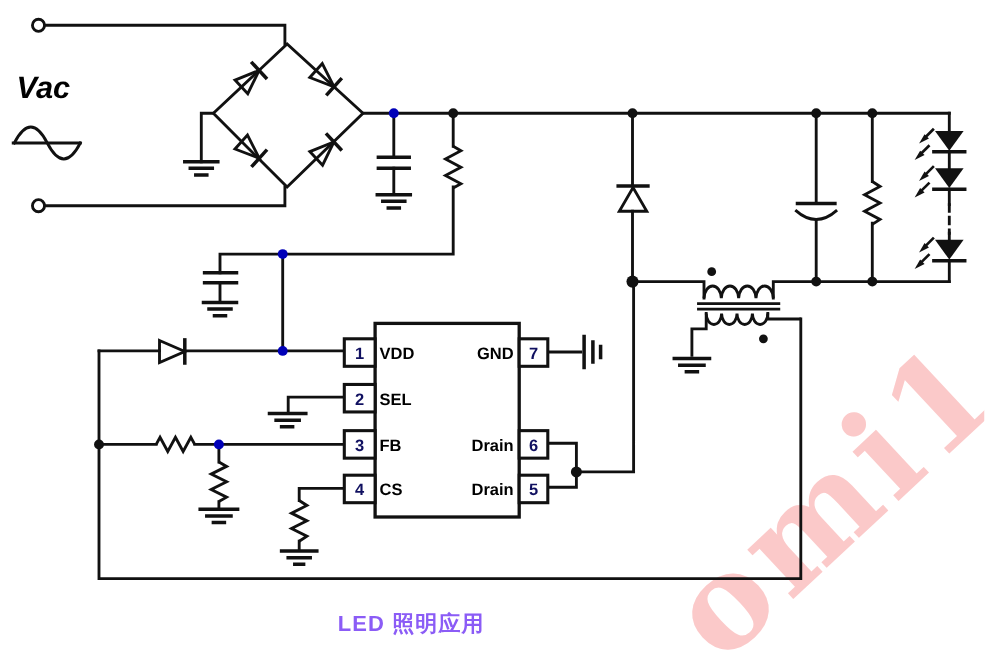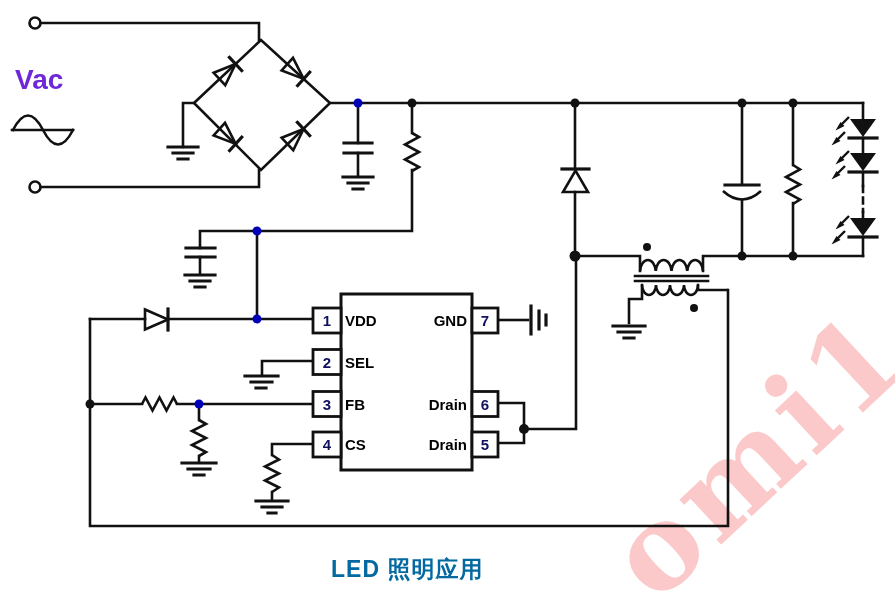--- a/index.html
+++ b/index.html
@@ -2,23 +2,23 @@
 <html><head>
 <meta charset="utf-8">
 <style>
   html,body{margin:0;padding:0;background:#ffffff;}
   #stage{position:relative;width:895px;height:591px;background:#ffffff;overflow:hidden;
          font-family:"Liberation Sans",sans-serif;}
   #watermark{position:absolute;left:588px;top:532px;font-family:"DejaVu Serif",serif;
              font-weight:bold;font-size:118px;letter-spacing:6px;line-height:1;
              transform:rotate(-43deg);transform-origin:0 0;white-space:nowrap;
              user-select:none;}
-  #vac-label{position:absolute;left:15px;top:64px;font-size:28px;font-weight:bold;color:#6d28d9;}
-  #caption{position:absolute;left:307px;top:554px;font-size:23px;font-weight:bold;color:#0369a1;
-           letter-spacing:1px;margin-left:24px;}
+  #vac-label{position:absolute;left:15px;top:64px;font-size:28px;font-weight:bold;color:#000000;font-style:italic;}
+  #caption{position:absolute;left:307px;top:554px;font-size:20px;font-weight:bold;color:#8b5cf6;
+           letter-spacing:1px;}
   svg{position:absolute;left:0;top:0;}
   .w{stroke:#111;stroke-width:2.6;fill:none;stroke-linecap:square;}
   .thick{stroke:#111;stroke-width:3.2;fill:none;stroke-linecap:square;}
   .comp{stroke:#111;stroke-width:2.6;fill:none;stroke-linejoin:miter;}
   .fill{fill:#111;stroke:none;}
   .icbox{fill:#fff;stroke:#111;stroke-width:3;}
   .pinbox{fill:#fff;stroke:#111;stroke-width:2.8;}
   text.pname{font-family:"Liberation Sans",sans-serif;font-size:15px;font-weight:bold;fill:#000;}
   text.pnum{font-family:"Liberation Sans",sans-serif;font-size:15px;font-weight:bold;}
 </style>

